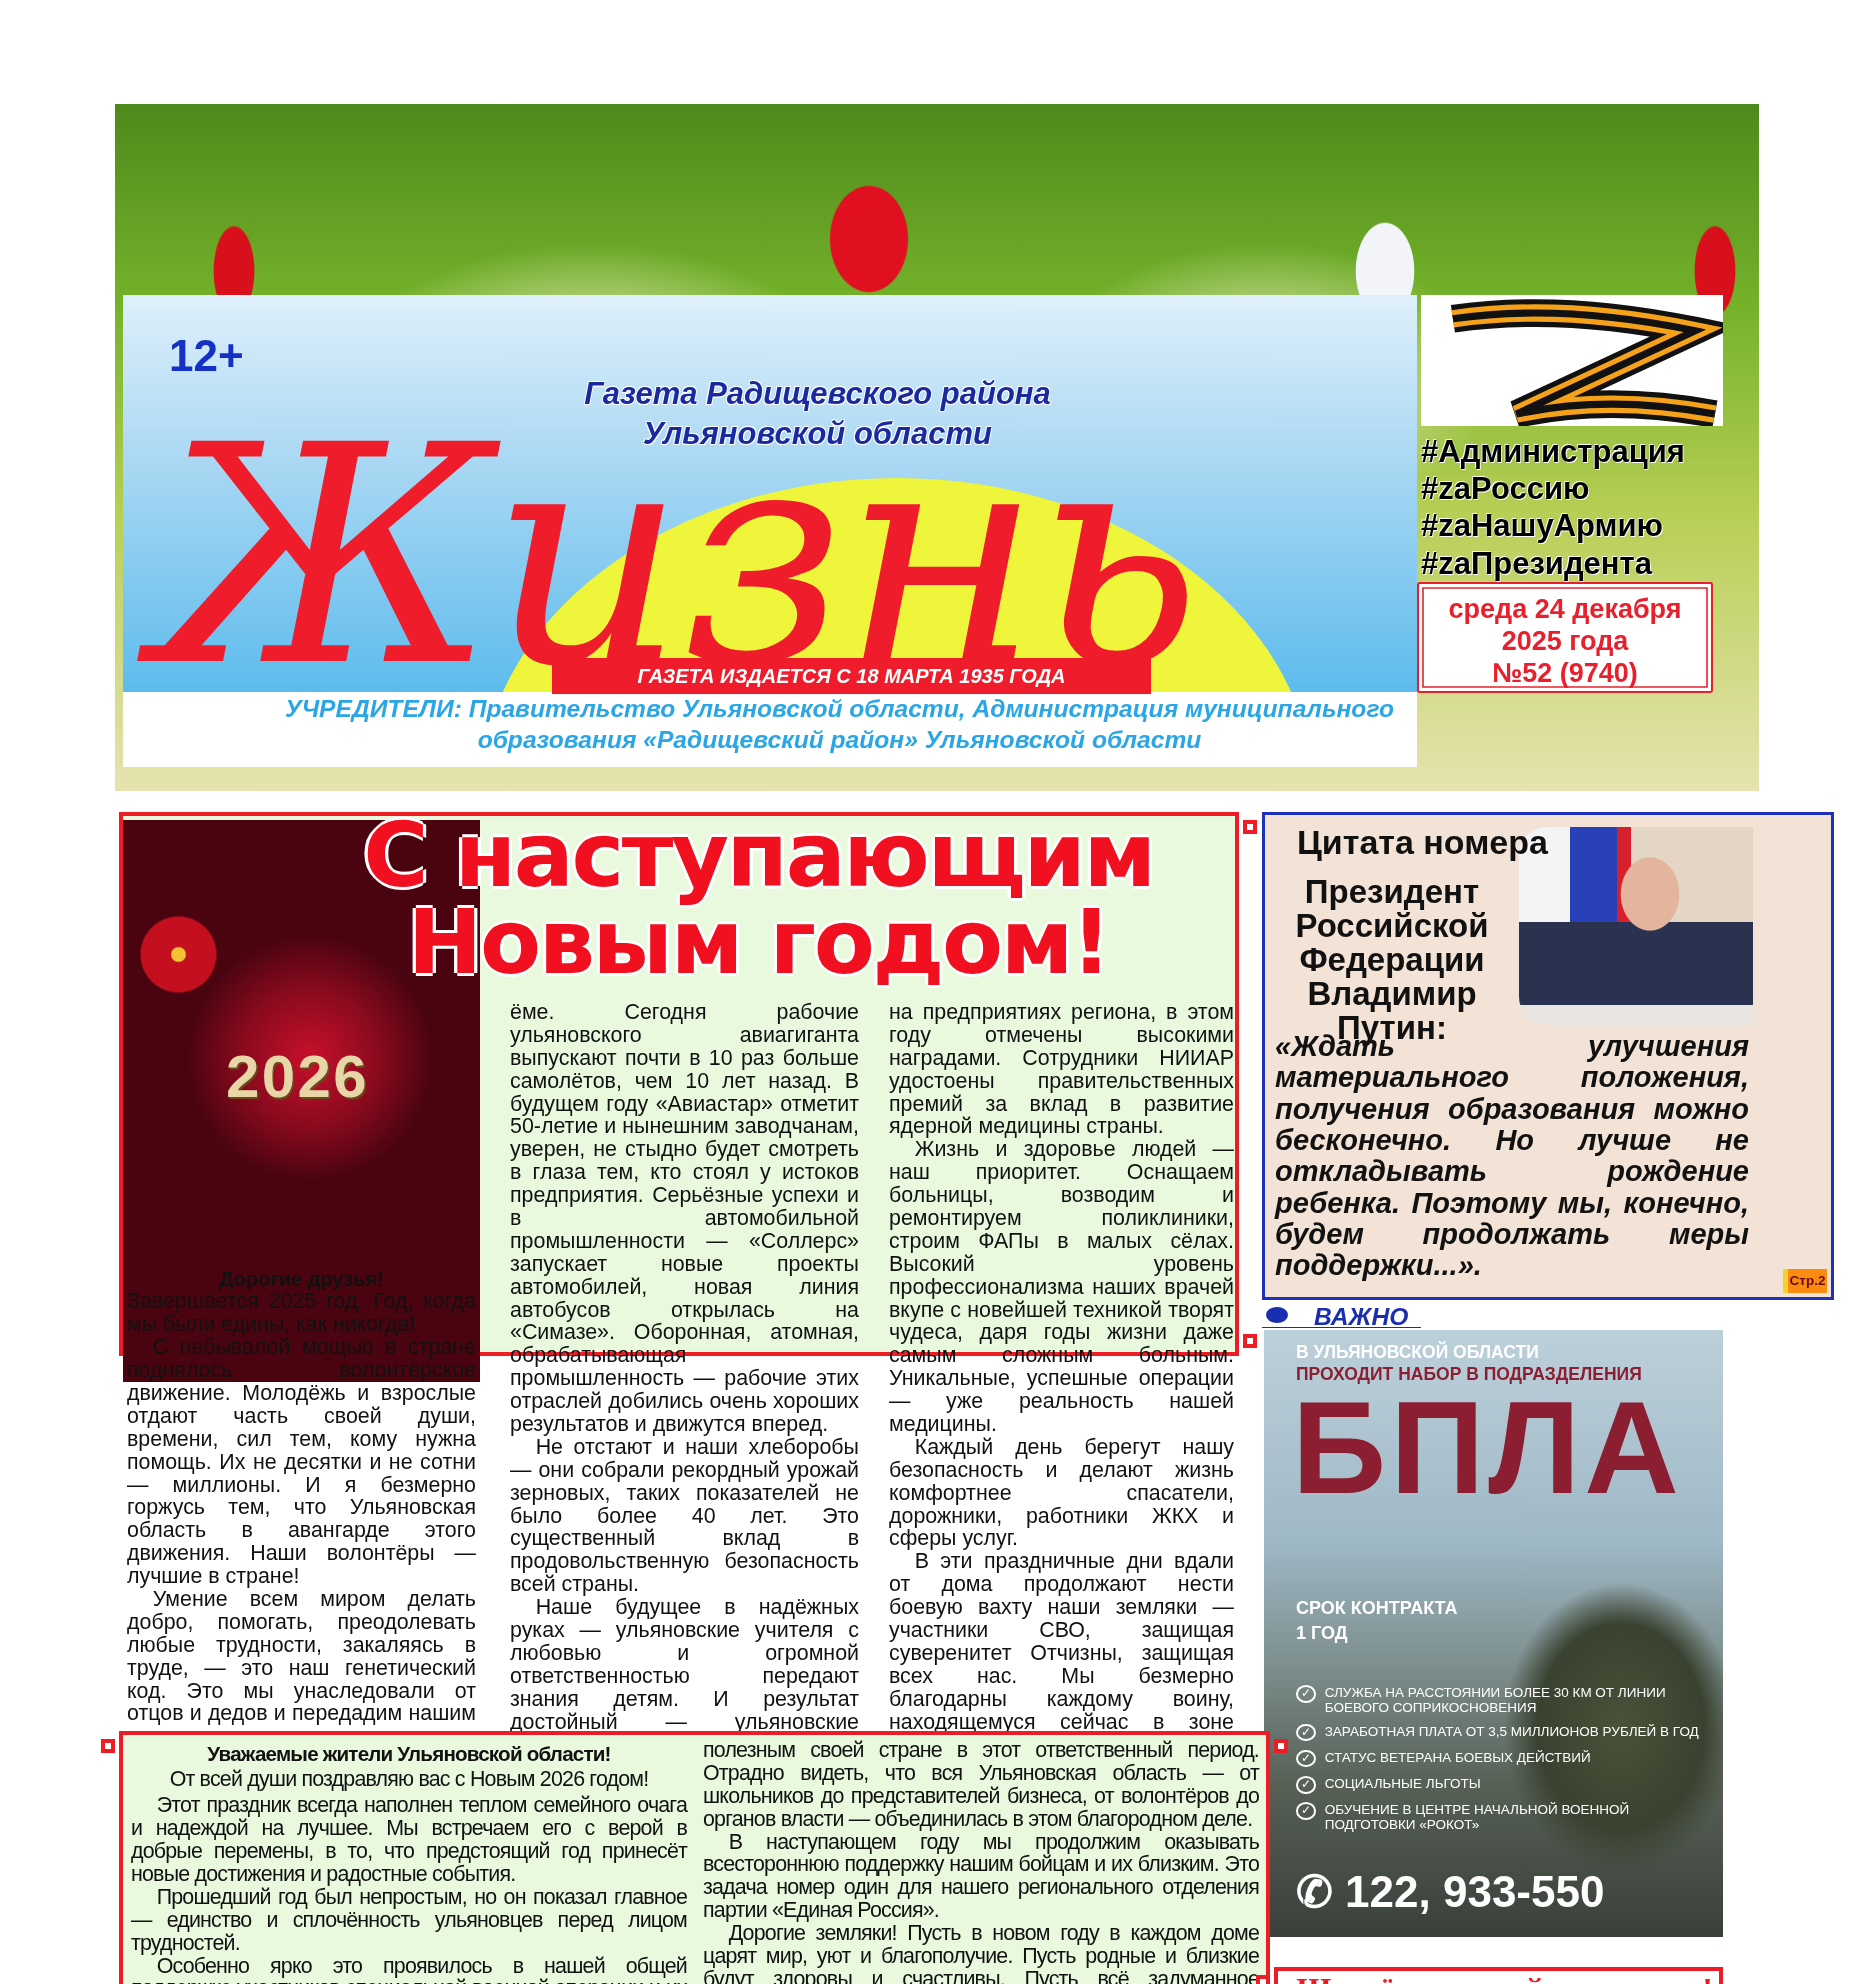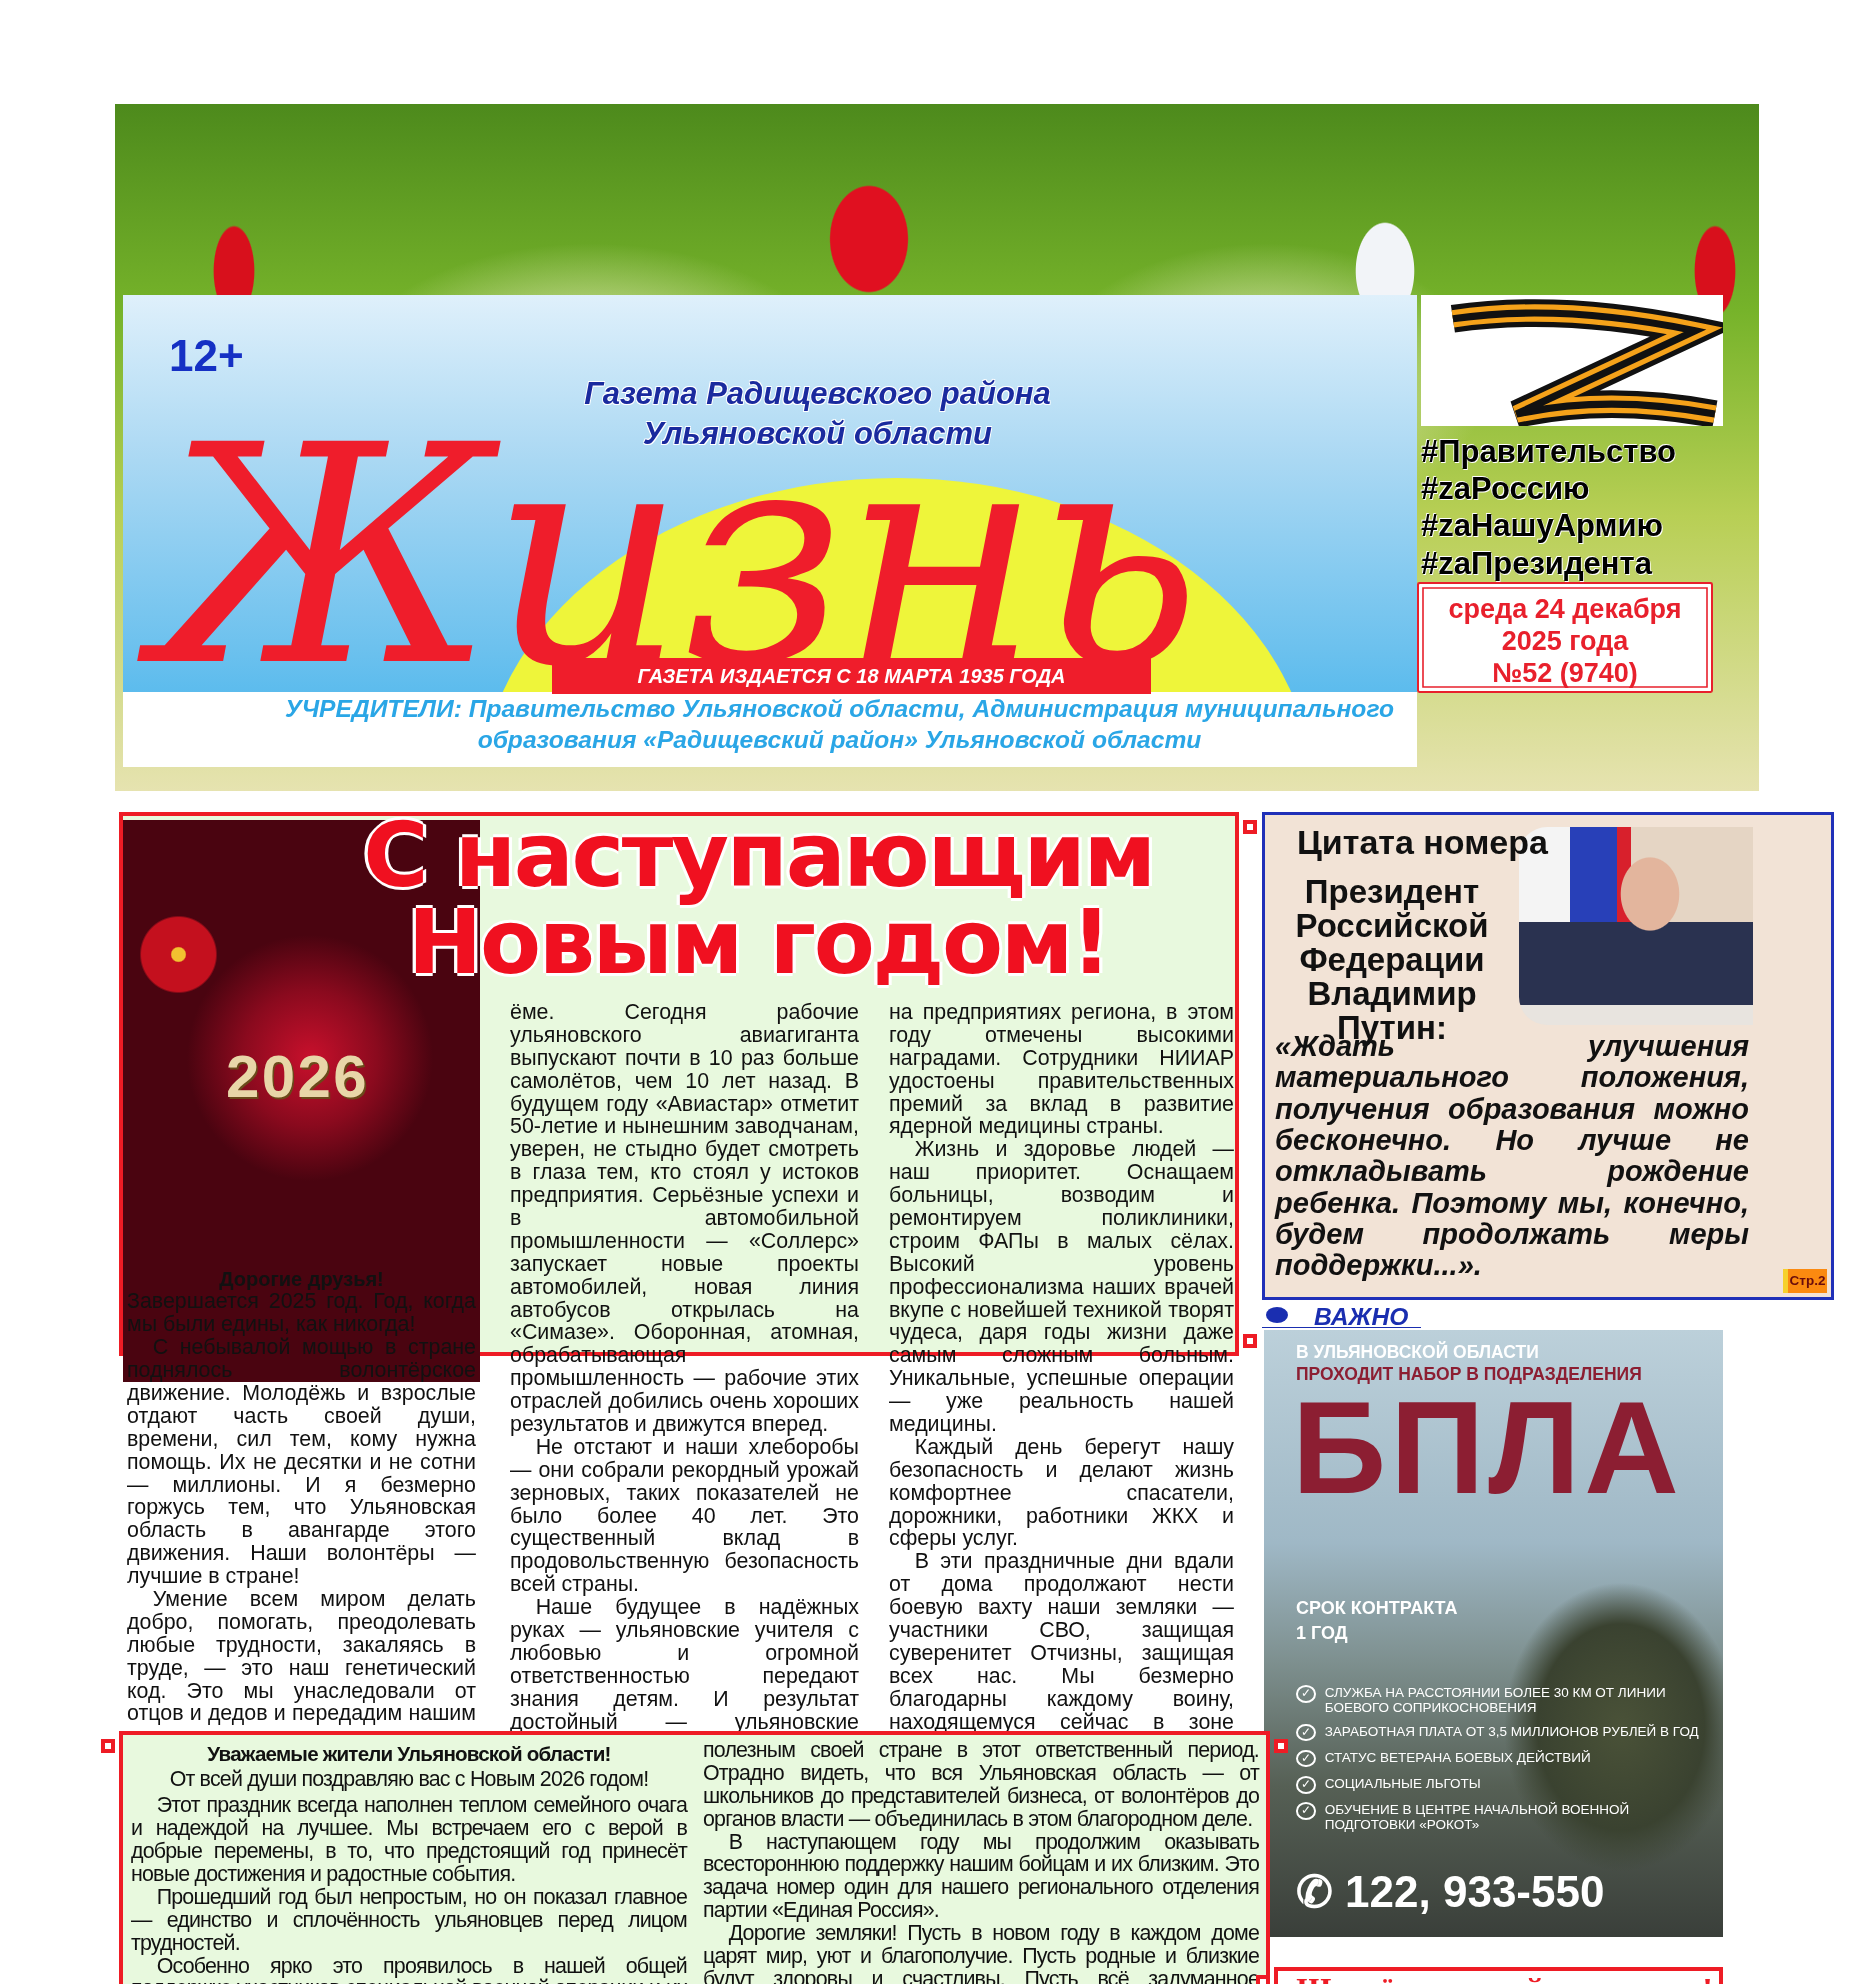--- a/index.html
+++ b/index.html
@@ -125,21 +125,21 @@
     <svg width="302" height="131" viewBox="0 0 760 330">
       <g fill="none" stroke-linecap="butt">
         <path d="M80 60 Q350 20 690 90 L240 300 Q470 250 740 300" stroke="#111" stroke-width="70"></path>
         <path d="M80 60 Q350 20 690 90 L240 300 Q470 250 740 300" stroke="#f5a21a" stroke-width="44"></path>
         <path d="M80 60 Q350 20 690 90 L240 300 Q470 250 740 300" stroke="#111" stroke-width="18"></path>
       </g>
     </svg>
   </div>
 
   <div class="hashtags">
-    <div>#Правительство</div>
+    <div>#Администрация</div>
     <div>#zaРоссию</div>
     <div>#zaНашуАрмию</div>
     <div>#zaПрезидента</div>
   </div>
 
   <div class="date-box">
     <div>среда 24 декабря</div>
     <div>2025 года</div>
     <div>№52 (9740)</div>
   </div>

